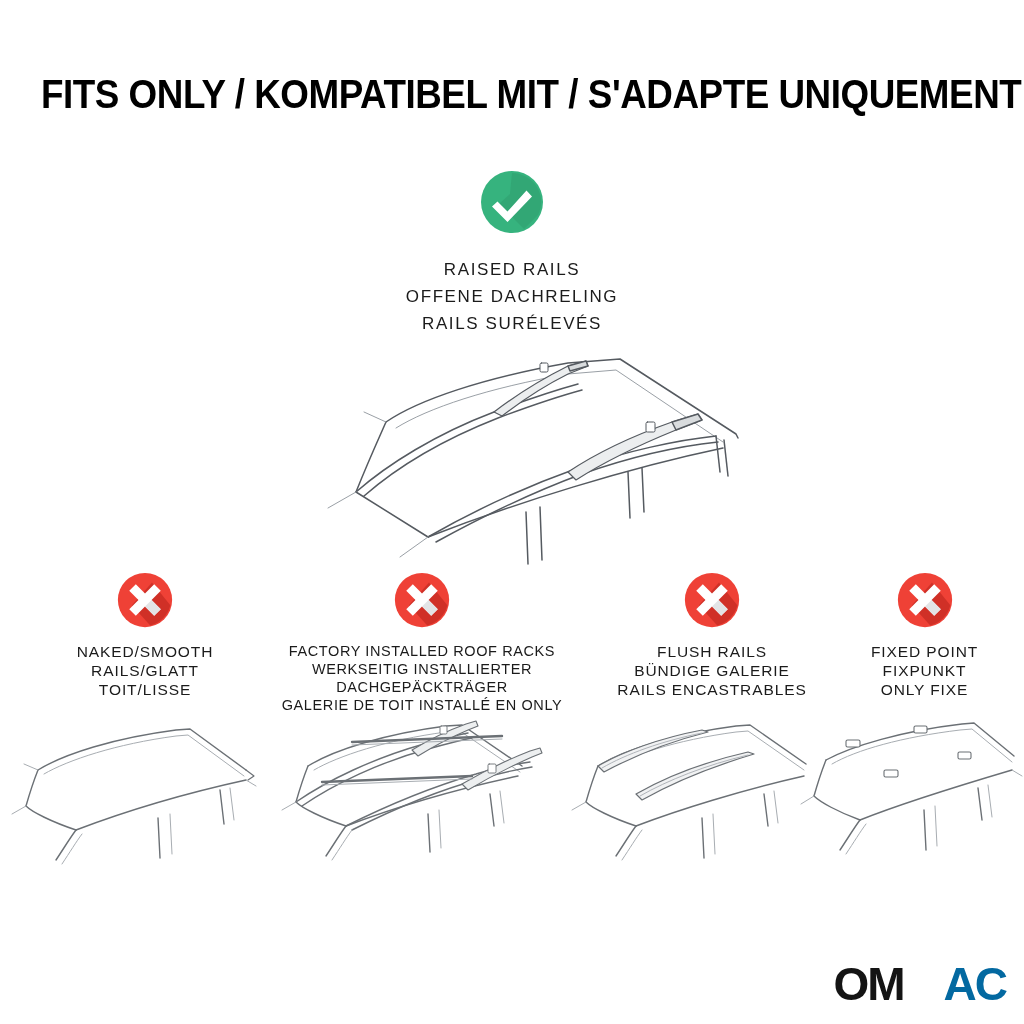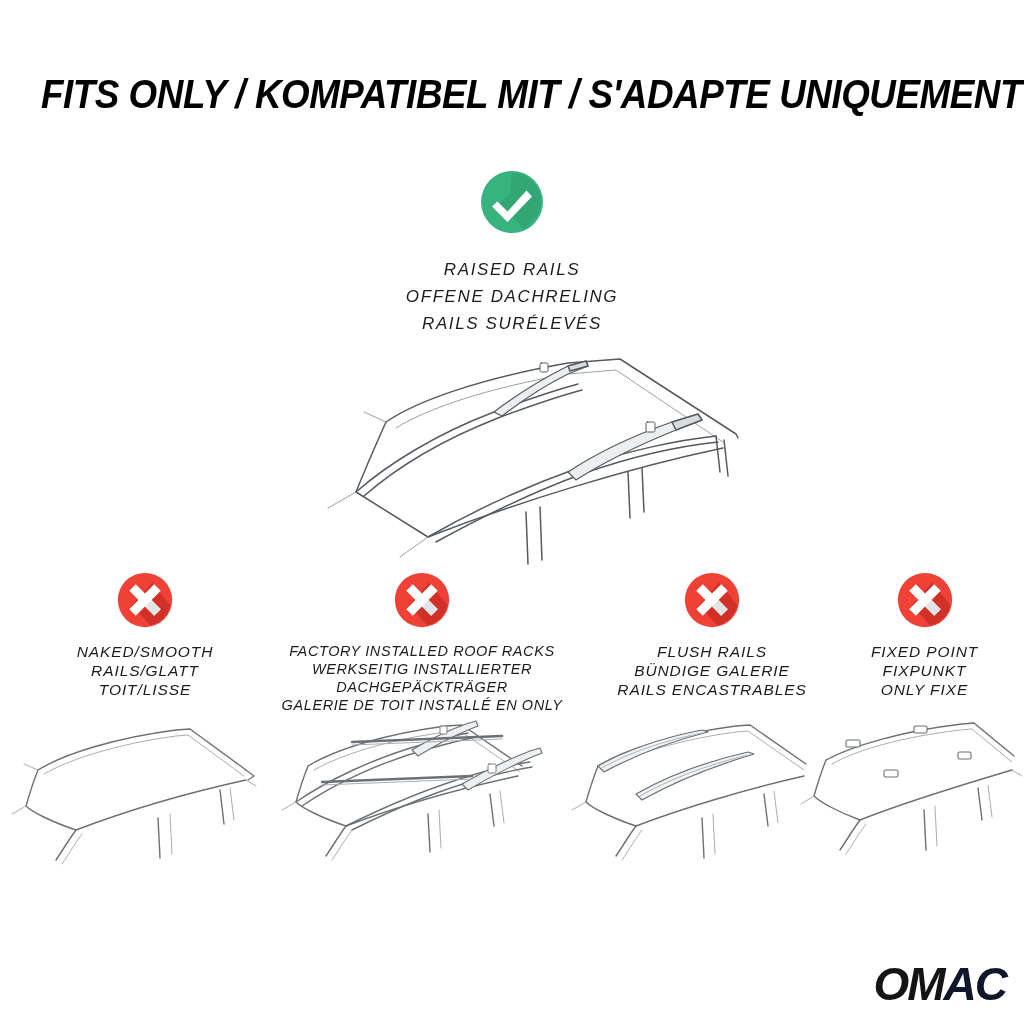--- a/index.html
+++ b/index.html
@@ -8,21 +8,20 @@
     height: 1024px;
     background: #ffffff;
     font-family: "Liberation Sans", sans-serif;
     overflow: hidden;
   }
   .page {
     position: relative;
     width: 1024px;
     height: 1024px;
     background: #ffffff;
-    font-style: italic;
   }
 
   
   .header-title {
     position: absolute;
     top: 72px;
     left: 0;
     width: 1024px;
     text-align: center;
     font-family: "Liberation Sans", sans-serif;
@@ -110,30 +109,31 @@
   .illo-3 { left: 798px; width: 228px; height: 175px; }
 
   
   .logo {
     position: absolute;
     right: 18px;
     bottom: 18px;
     height: 44px;
     display: flex;
     align-items: center;
+    gap: 40px;
   }
   .logo-text {
     font-family: "Liberation Sans", sans-serif;
     font-weight: 700;
     font-size: 46px;
     letter-spacing: -2px;
     line-height: 44px;
   }
   .logo-om { color: #141414; }
-  .logo-ac { color: #0f172a; }
+  .logo-ac { color: #0369a1; }
 </style>
 </head>
 <body>
 
 <div class="page">
 
   <div class="header-title">FITS ONLY / KOMPATIBEL MIT / S'ADAPTE UNIQUEMENT</div>
 
   <div class="hero">
     <svg class="badge-circle" viewBox="0 0 64 64">

